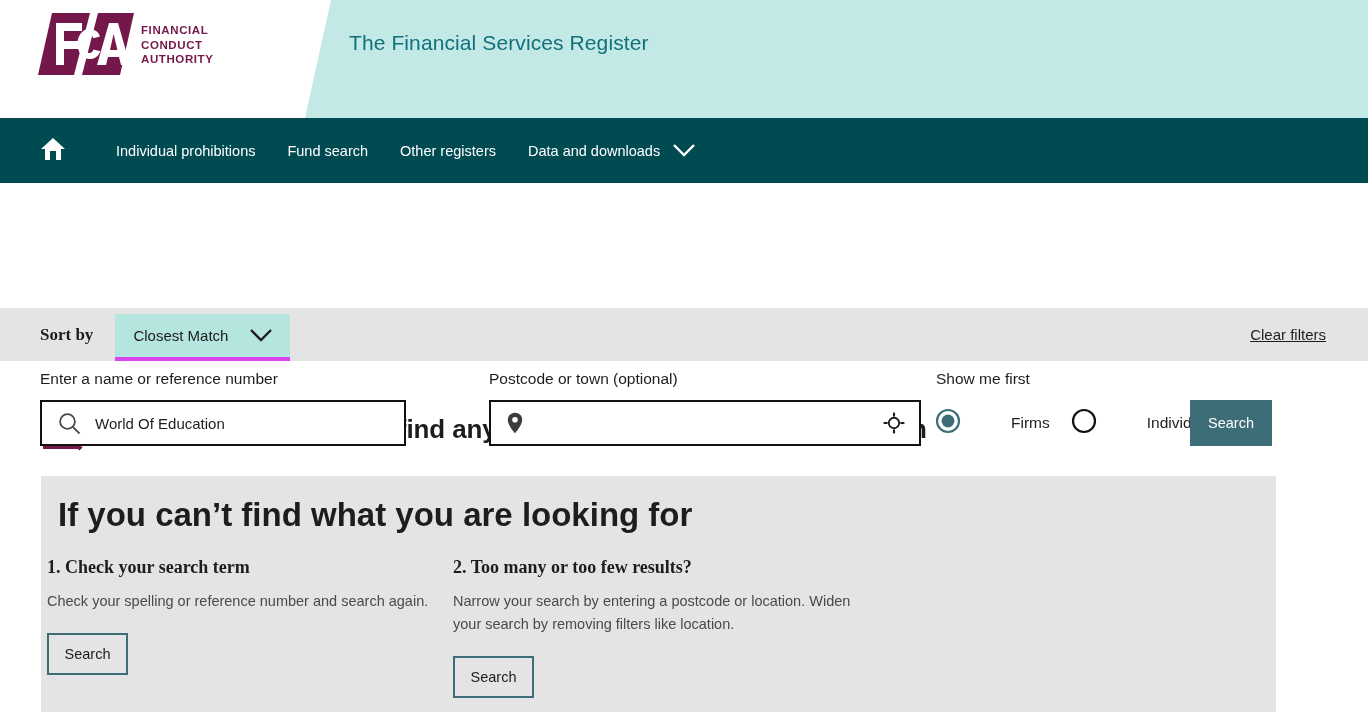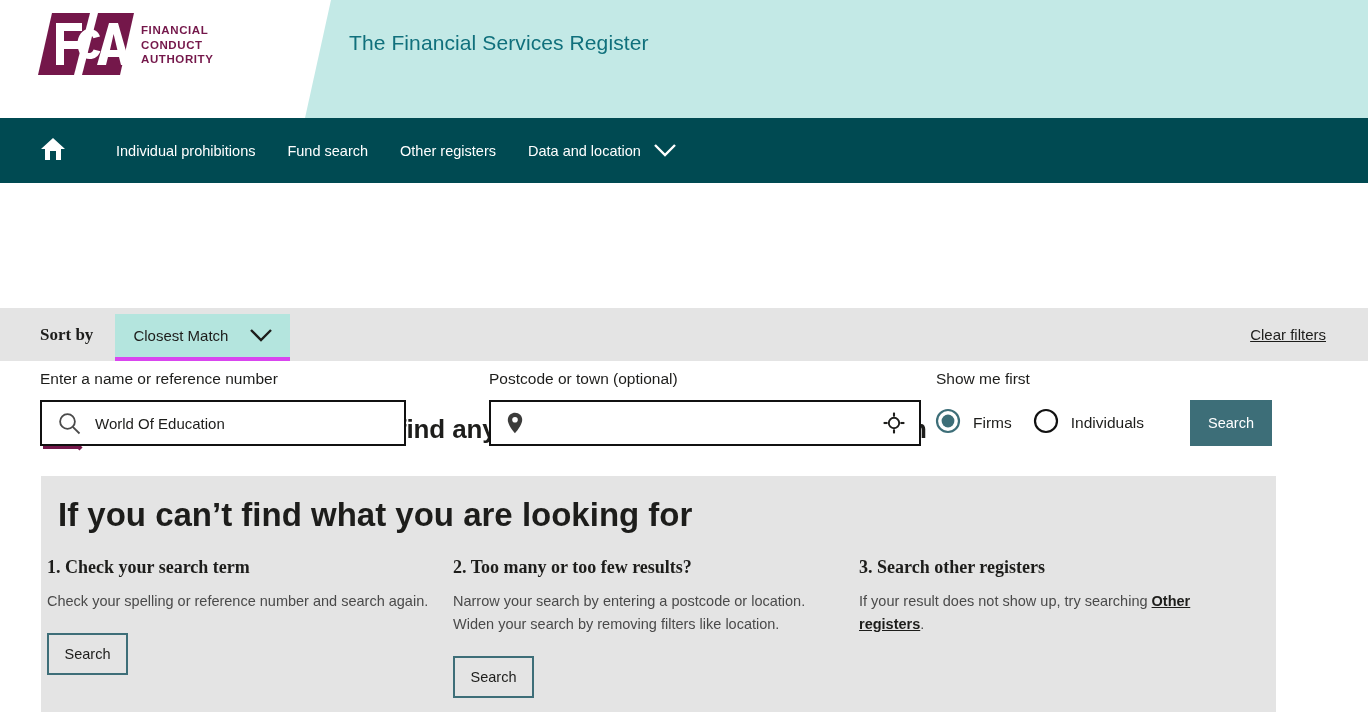--- a/index.html
+++ b/index.html
@@ -108,21 +108,21 @@
   }
   .input-icon-right { margin-right: 14px; display: flex; align-items: center; }
 
   .radio-group {
     position: absolute;
     left: 935px; top: 217px;
     height: 46px;
     display: flex;
     align-items: center;
   }
-  .radio-opt { display: flex; align-items: center; margin-right: 21px; cursor: pointer; }
+  .radio-opt { display: flex; align-items: center; margin-right: 21px; cursor: pointer; gap: 38px; }
   .radio-opt .lbl { margin-left: 12px; font-size: 15.5px; color: #1d1d1b; }
   .btn-search-primary {
     position: absolute;
     left: 1190px; top: 217px;
     width: 82px; height: 46px;
     background: #3d6e78;
     color: #ffffff;
     border: none;
     font-size: 14.5px;
     font-family: "Liberation Sans", sans-serif;
@@ -269,21 +269,21 @@
   <div class="nav-item">
     <span>Individual prohibitions</span>
   </div>
   <div class="nav-item">
     <span>Fund search</span>
   </div>
   <div class="nav-item">
     <span>Other registers</span>
   </div>
   <div class="nav-item has-caret">
-    <span>Data and location</span>
+    <span>Data and downloads</span>
     <span class="caret">
       <svg width="22" height="13" viewBox="0 0 22 13">
         <polyline points="1,1 11,11 21,1" fill="none" stroke="#ffffff" stroke-width="2.4"></polyline>
       </svg>
     </span>
   </div>
 </div>
 
 <div class="searchbar">
 
@@ -391,22 +391,16 @@
       </div>
 
       <div class="help-col">
         <h3>2. Too many or too few results?</h3>
         <p>
           <span>Narrow your search by entering a postcode or location. Widen your search by removing filters like location.</span>
         </p>
         <button class="btn-search-outline">Search</button>
       </div>
 
-      <div class="help-col">
-        <h3>3. Search other registers</h3>
-        <p>
-          <span>If your result does not show up, try searching </span><span class="strong-link">Other registers</span><span>.</span>
-        </p>
-      </div>
 
     </div>
   </div>
 </div>
 
 </body></html>

